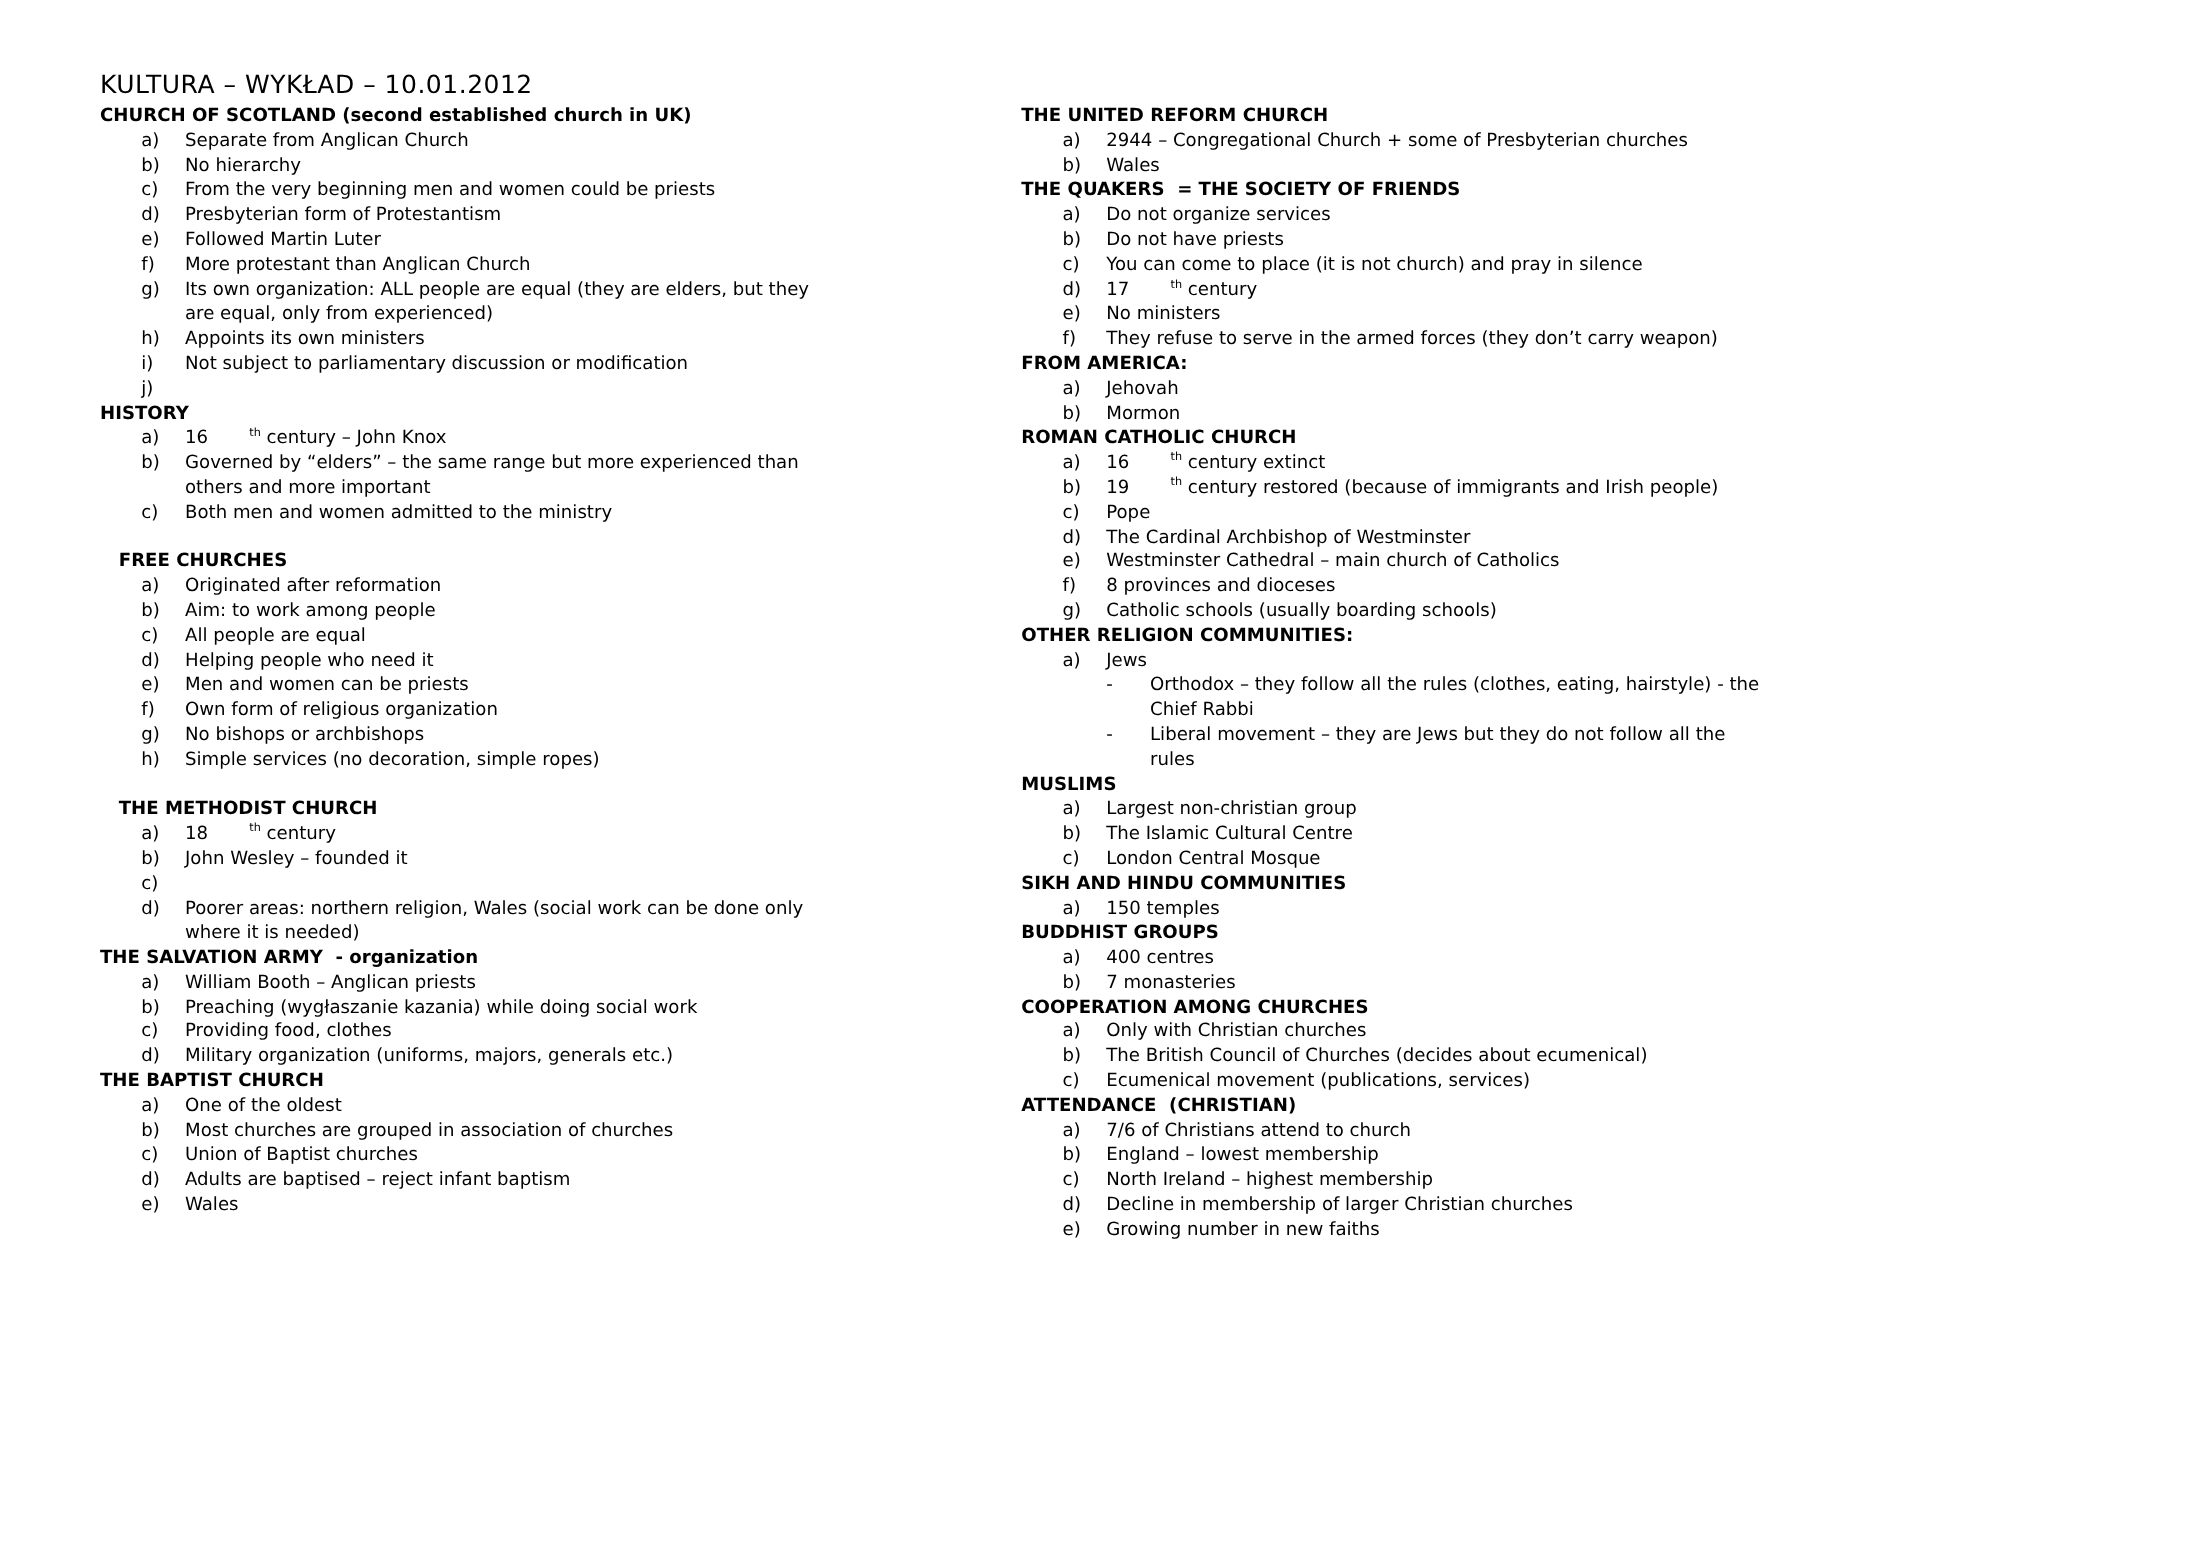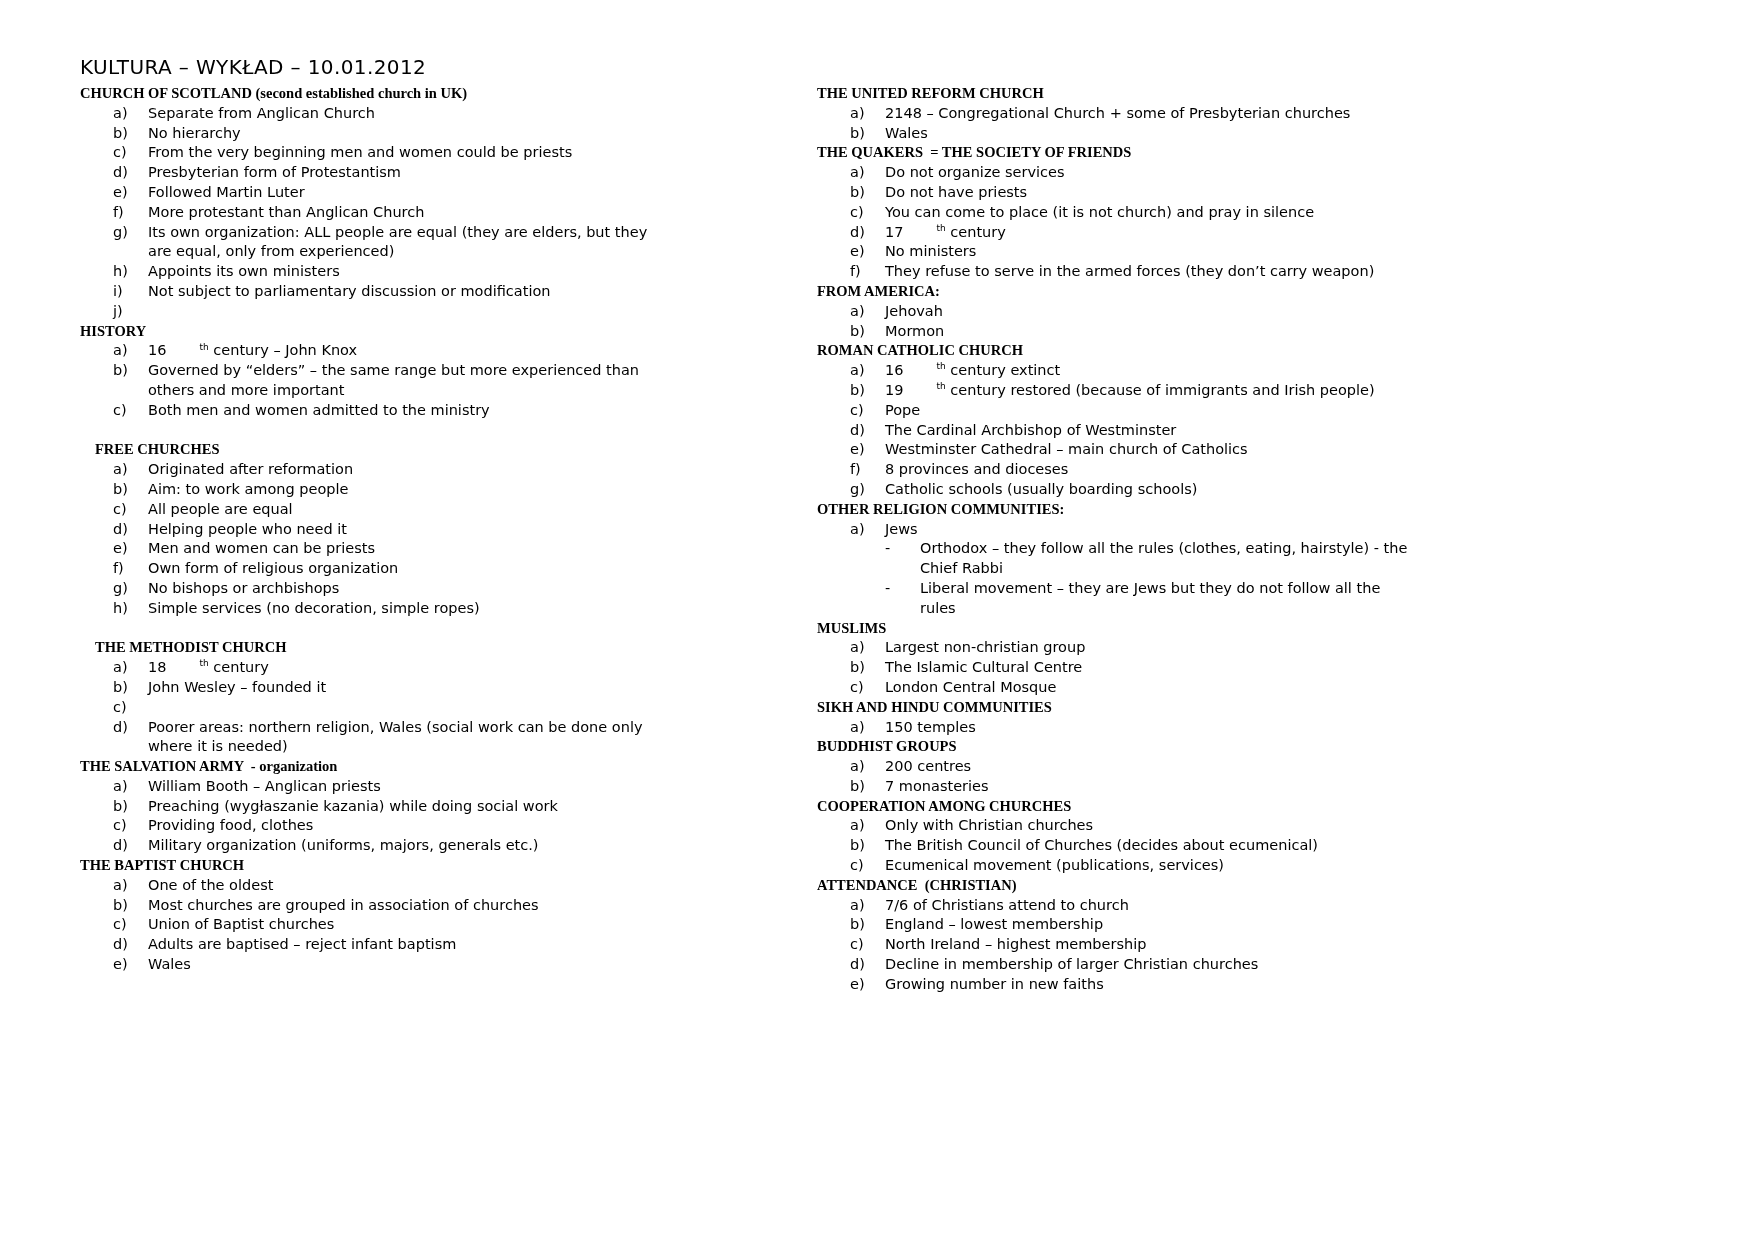--- a/index.html
+++ b/index.html
@@ -22,21 +22,20 @@
   }
   .columns { display: flex; align-items: flex-start; }
   .col { flex: 0 0 auto; }
   .col-left  { width: 660px; margin-right: 77px; }
   .col-right { width: 860px; }
   .sec-heading {
     font-weight: 700;
     font-size: 14.5px;
     line-height: 19.8px;
     white-space: pre-wrap;
-    font-family: Liberation Serif, serif;
   }
   .sec-gap { margin-top: 19.8px; margin-left: 15px; }
   .item { display: flex; align-items: flex-start; }
   .item-label {
     flex: 0 0 35px;
     margin-left: 33px;
     font-size: 14.5px;
     line-height: 19.8px;
   }
   .item-text {
@@ -209,21 +208,21 @@
             <span class="item-label">e)</span>
             <span class="item-text">Wales</span>
           </div>
         </div>
       </div>
     <div class="col col-right">
         <div class="sec-heading">THE UNITED REFORM CHURCH</div>
         <div class="item-list">
           <div class="item">
             <span class="item-label">a)</span>
-            <span class="item-text">2148 – Congregational Church + some of Presbyterian churches</span>
+            <span class="item-text">2944 – Congregational Church + some of Presbyterian churches</span>
           </div>
           <div class="item">
             <span class="item-label">b)</span>
             <span class="item-text">Wales</span>
           </div>
         </div>
         <div class="sec-heading">THE QUAKERS  = THE SOCIETY OF FRIENDS</div>
         <div class="item-list">
           <div class="item">
             <span class="item-label">a)</span>
@@ -328,21 +327,21 @@
         <div class="item-list">
           <div class="item">
             <span class="item-label">a)</span>
             <span class="item-text">150 temples</span>
           </div>
         </div>
         <div class="sec-heading">BUDDHIST GROUPS</div>
         <div class="item-list">
           <div class="item">
             <span class="item-label">a)</span>
-            <span class="item-text">200 centres</span>
+            <span class="item-text">400 centres</span>
           </div>
           <div class="item">
             <span class="item-label">b)</span>
             <span class="item-text">7 monasteries</span>
           </div>
         </div>
         <div class="sec-heading">COOPERATION AMONG CHURCHES</div>
         <div class="item-list">
           <div class="item">
             <span class="item-label">a)</span>

